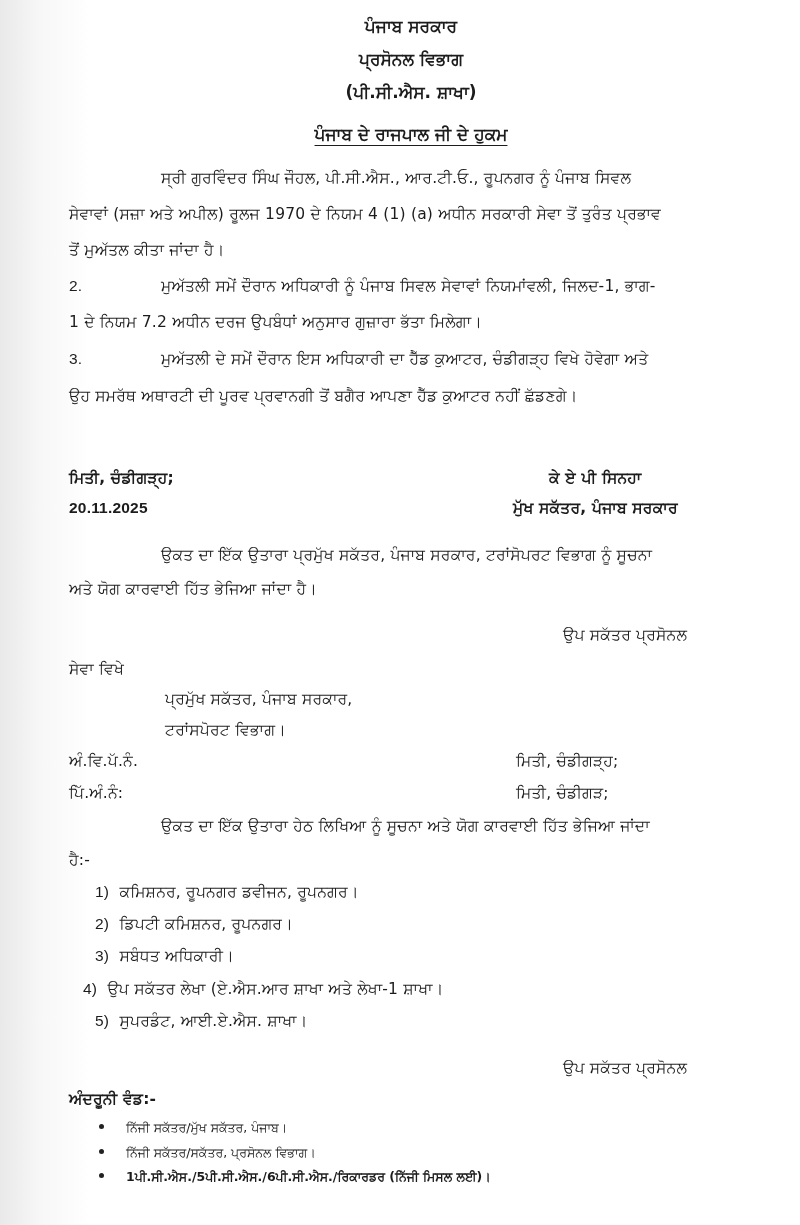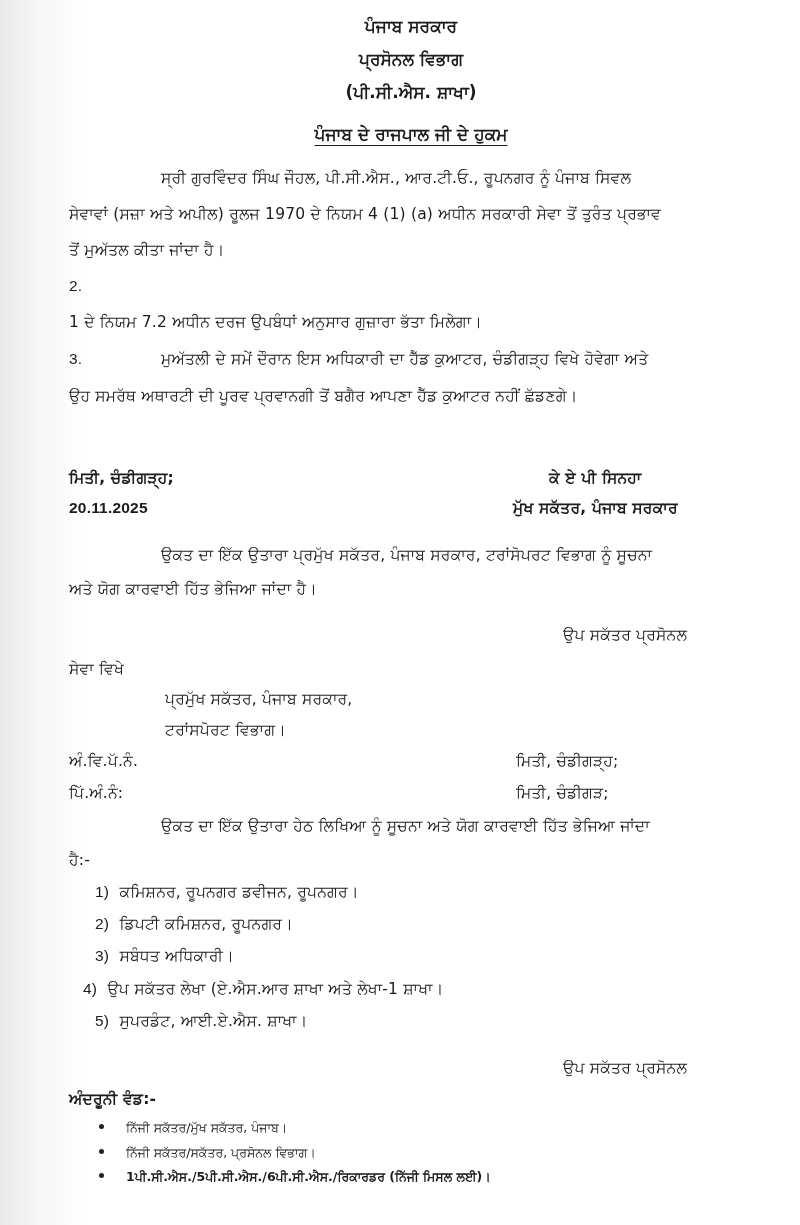--- a/index.html
+++ b/index.html
@@ -30,20 +30,21 @@
   <div class="abs hdr" style="top:16px;">ਪੰਜਾਬ ਸਰਕਾਰ</div>
   <div class="abs hdr" style="top:82px;">(ਪੀ.ਸੀ.ਐਸ. ਸ਼ਾਖਾ)</div>
   <div class="abs hdr" style="top:49px;">ਪ੍ਰਸੋਨਲ ਵਿਭਾਗ</div>
   <div class="abs body" style="left:150px; top:169px;">ਸ੍ਰੀ ਗੁਰਵਿੰਦਰ ਸਿੰਘ ਜੌਹਲ, ਪੀ.ਸੀ.ਐਸ., ਆਰ.ਟੀ.ਓ., ਰੂਪਨਗਰ ਨੂੰ ਪੰਜਾਬ ਸਿਵਲ</div>
 
   <div class="abs hdr title" style="top:124px;">ਪੰਜਾਬ ਦੇ ਰਾਜਪਾਲ ਜੀ ਦੇ ਹੁਕਮ</div>
   <div class="abs body" style="left:58px; top:205px;">ਸੇਵਾਵਾਂ (ਸਜ਼ਾ ਅਤੇ ਅਪੀਲ) ਰੂਲਜ 1970 ਦੇ ਨਿਯਮ 4 (1) (a) ਅਧੀਨ ਸਰਕਾਰੀ ਸੇਵਾ ਤੋਂ ਤੁਰੰਤ ਪ੍ਰਭਾਵ</div>
   <div class="abs body" style="left:58px; top:241px;">ਤੋਂ ਮੁਅੱਤਲ ਕੀਤਾ ਜਾਂਦਾ ਹੈ।</div>
 
   <div class="abs body lat" style="left:58px; top:277px;">2.</div>
+  <div class="abs body" style="left:150px; top:277px;">ਮੁਅੱਤਲੀ ਸਮੇਂ ਦੌਰਾਨ ਅਧਿਕਾਰੀ ਨੂੰ ਪੰਜਾਬ ਸਿਵਲ ਸੇਵਾਵਾਂ ਨਿਯਮਾਂਵਲੀ, ਜਿਲਦ-1, ਭਾਗ-</div>
   <div class="abs body" style="left:58px; top:313px;">1 ਦੇ ਨਿਯਮ 7.2 ਅਧੀਨ ਦਰਜ ਉਪਬੰਧਾਂ ਅਨੁਸਾਰ ਗੁਜ਼ਾਰਾ ਭੱਤਾ ਮਿਲੇਗਾ।</div>
 
   <div class="abs body lat" style="left:58px; top:350px;">3.</div>
   <div class="abs body" style="left:150px; top:350px;">ਮੁਅੱਤਲੀ ਦੇ ਸਮੇਂ ਦੌਰਾਨ ਇਸ ਅਧਿਕਾਰੀ ਦਾ ਹੈੱਡ ਕੁਆਟਰ, ਚੰਡੀਗੜ੍ਹ ਵਿਖੇ ਹੋਵੇਗਾ ਅਤੇ</div>
   <div class="abs body" style="left:58px; top:387px;">ਉਹ ਸਮਰੱਥ ਅਥਾਰਟੀ ਦੀ ਪੂਰਵ ਪ੍ਰਵਾਨਗੀ ਤੋਂ ਬਗੈਰ ਆਪਣਾ ਹੈੱਡ ਕੁਆਟਰ ਨਹੀਂ ਛੱਡਣਗੇ।</div>
 
   <div class="abs body bold" style="left:58px; top:469px;">ਮਿਤੀ, ਚੰਡੀਗੜ੍ਹ;</div>
   <div class="abs body bold lat" style="left:58px; top:499px;">20.11.2025</div>
   <div class="abs body bold" style="left:538px; top:469px;">ਕੇ ਏ ਪੀ ਸਿਨਹਾ</div>
   <div class="abs body bold" style="left:502px; top:499px;">ਮੁੱਖ ਸਕੱਤਰ, ਪੰਜਾਬ ਸਰਕਾਰ</div>

